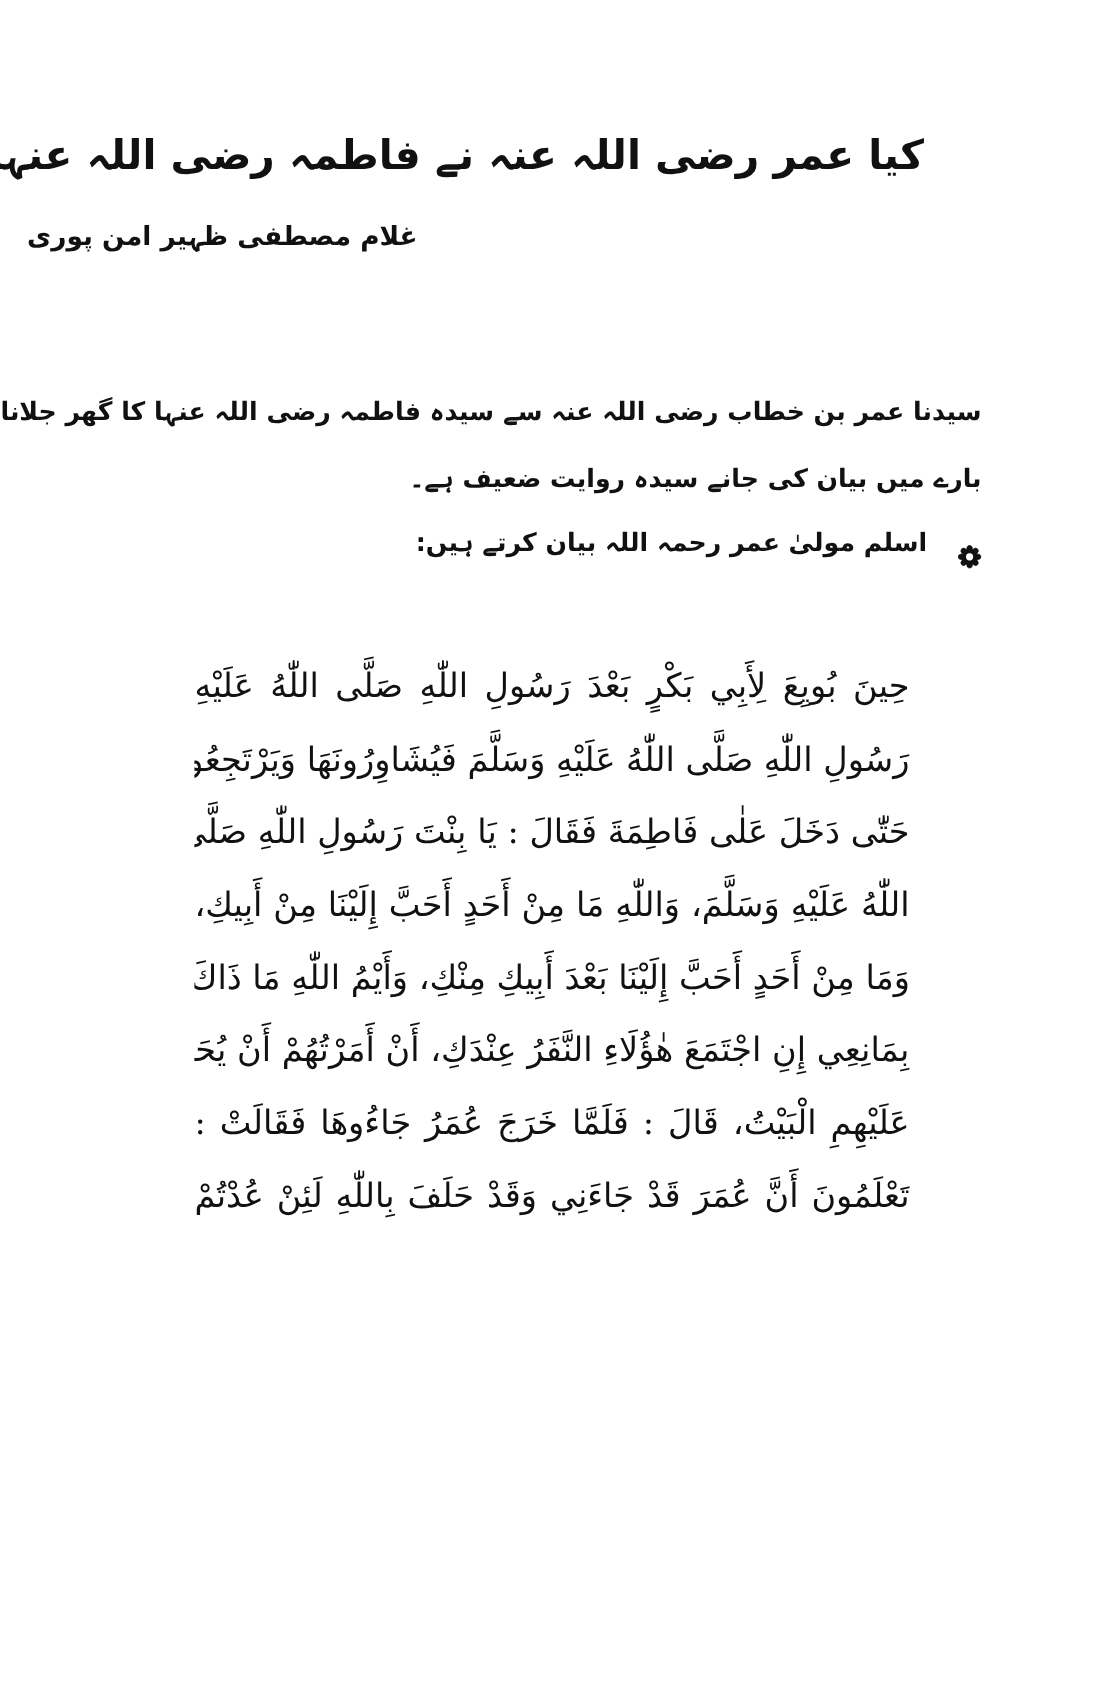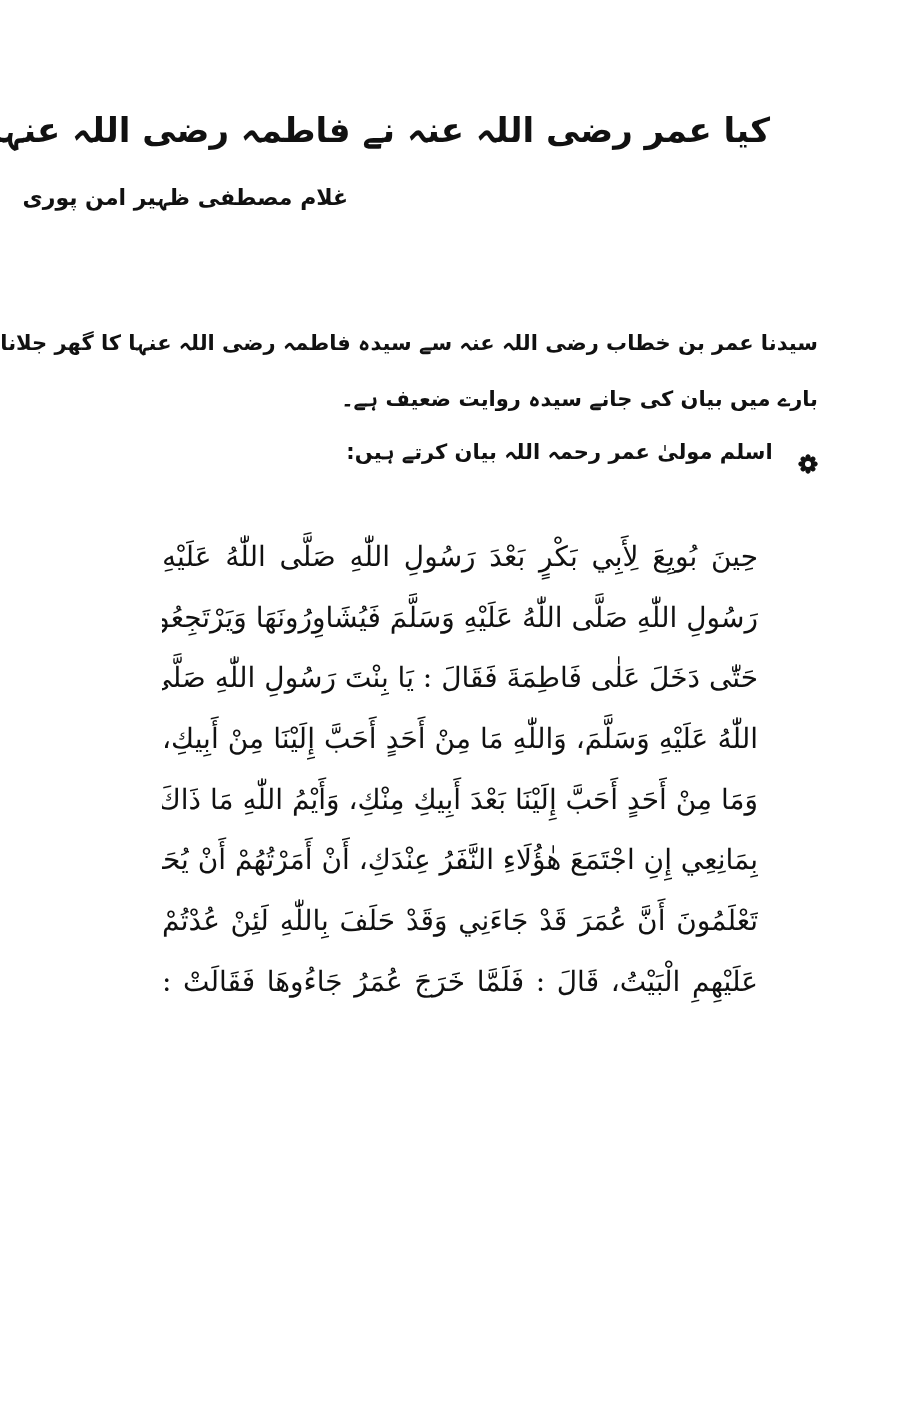--- a/index.html
+++ b/index.html
@@ -78,21 +78,21 @@
     }
     .flower {
       display: inline-block;
       width: 20px;
       height: 20px;
       vertical-align: middle;
       margin-left: 18px;
     }
     .arabic {
       position: absolute;
-      top: 527px;
+      top: 542px;
       left: 162px;
       width: 596px;
       font-family: "DejaVu Serif", serif;
       font-size: 28px;
       line-height: 60.7px;
       text-align: justify;
       text-align-last: justify;
     }
     .arabic-line {
       display: block;
@@ -136,17 +136,17 @@
     <span>اسلم مولیٰ عمر رحمہ اللہ بیان کرتے ہیں:</span>
   </div>
 
   <div class="arabic rtl" lang="ar">
     <span class="arabic-line">حِينَ بُويِعَ لِأَبِي بَكْرٍ بَعْدَ رَسُولِ اللّٰهِ صَلَّى اللّٰهُ عَلَيْهِ</span>
     <span class="arabic-line">رَسُولِ اللّٰهِ صَلَّى اللّٰهُ عَلَيْهِ وَسَلَّمَ فَيُشَاوِرُونَهَا وَيَرْتَجِعُونَ</span>
     <span class="arabic-line">حَتّٰى دَخَلَ عَلٰى فَاطِمَةَ فَقَالَ : يَا بِنْتَ رَسُولِ اللّٰهِ صَلَّى</span>
     <span class="arabic-line">اللّٰهُ عَلَيْهِ وَسَلَّمَ، وَاللّٰهِ مَا مِنْ أَحَدٍ أَحَبَّ إِلَيْنَا مِنْ أَبِيكِ،</span>
     <span class="arabic-line">وَمَا مِنْ أَحَدٍ أَحَبَّ إِلَيْنَا بَعْدَ أَبِيكِ مِنْكِ، وَأَيْمُ اللّٰهِ مَا ذَاكَ</span>
     <span class="arabic-line">بِمَانِعِي إِنِ اجْتَمَعَ هٰؤُلَاءِ النَّفَرُ عِنْدَكِ، أَنْ أَمَرْتُهُمْ أَنْ يُحَرَّقَ</span>
+    <span class="arabic-line">عَلَيْهِمِ الْبَيْتُ، قَالَ : فَلَمَّا خَرَجَ عُمَرُ جَاءُوهَا فَقَالَتْ :</span>
     <span class="arabic-line">تَعْلَمُونَ أَنَّ عُمَرَ قَدْ جَاءَنِي وَقَدْ حَلَفَ بِاللّٰهِ لَئِنْ عُدْتُمْ</span>
-    <span class="arabic-line">عَلَيْهِمِ الْبَيْتُ، قَالَ : فَلَمَّا خَرَجَ عُمَرُ جَاءُوهَا فَقَالَتْ :</span>
   </div>
 
 </div>
 
 </body></html>

